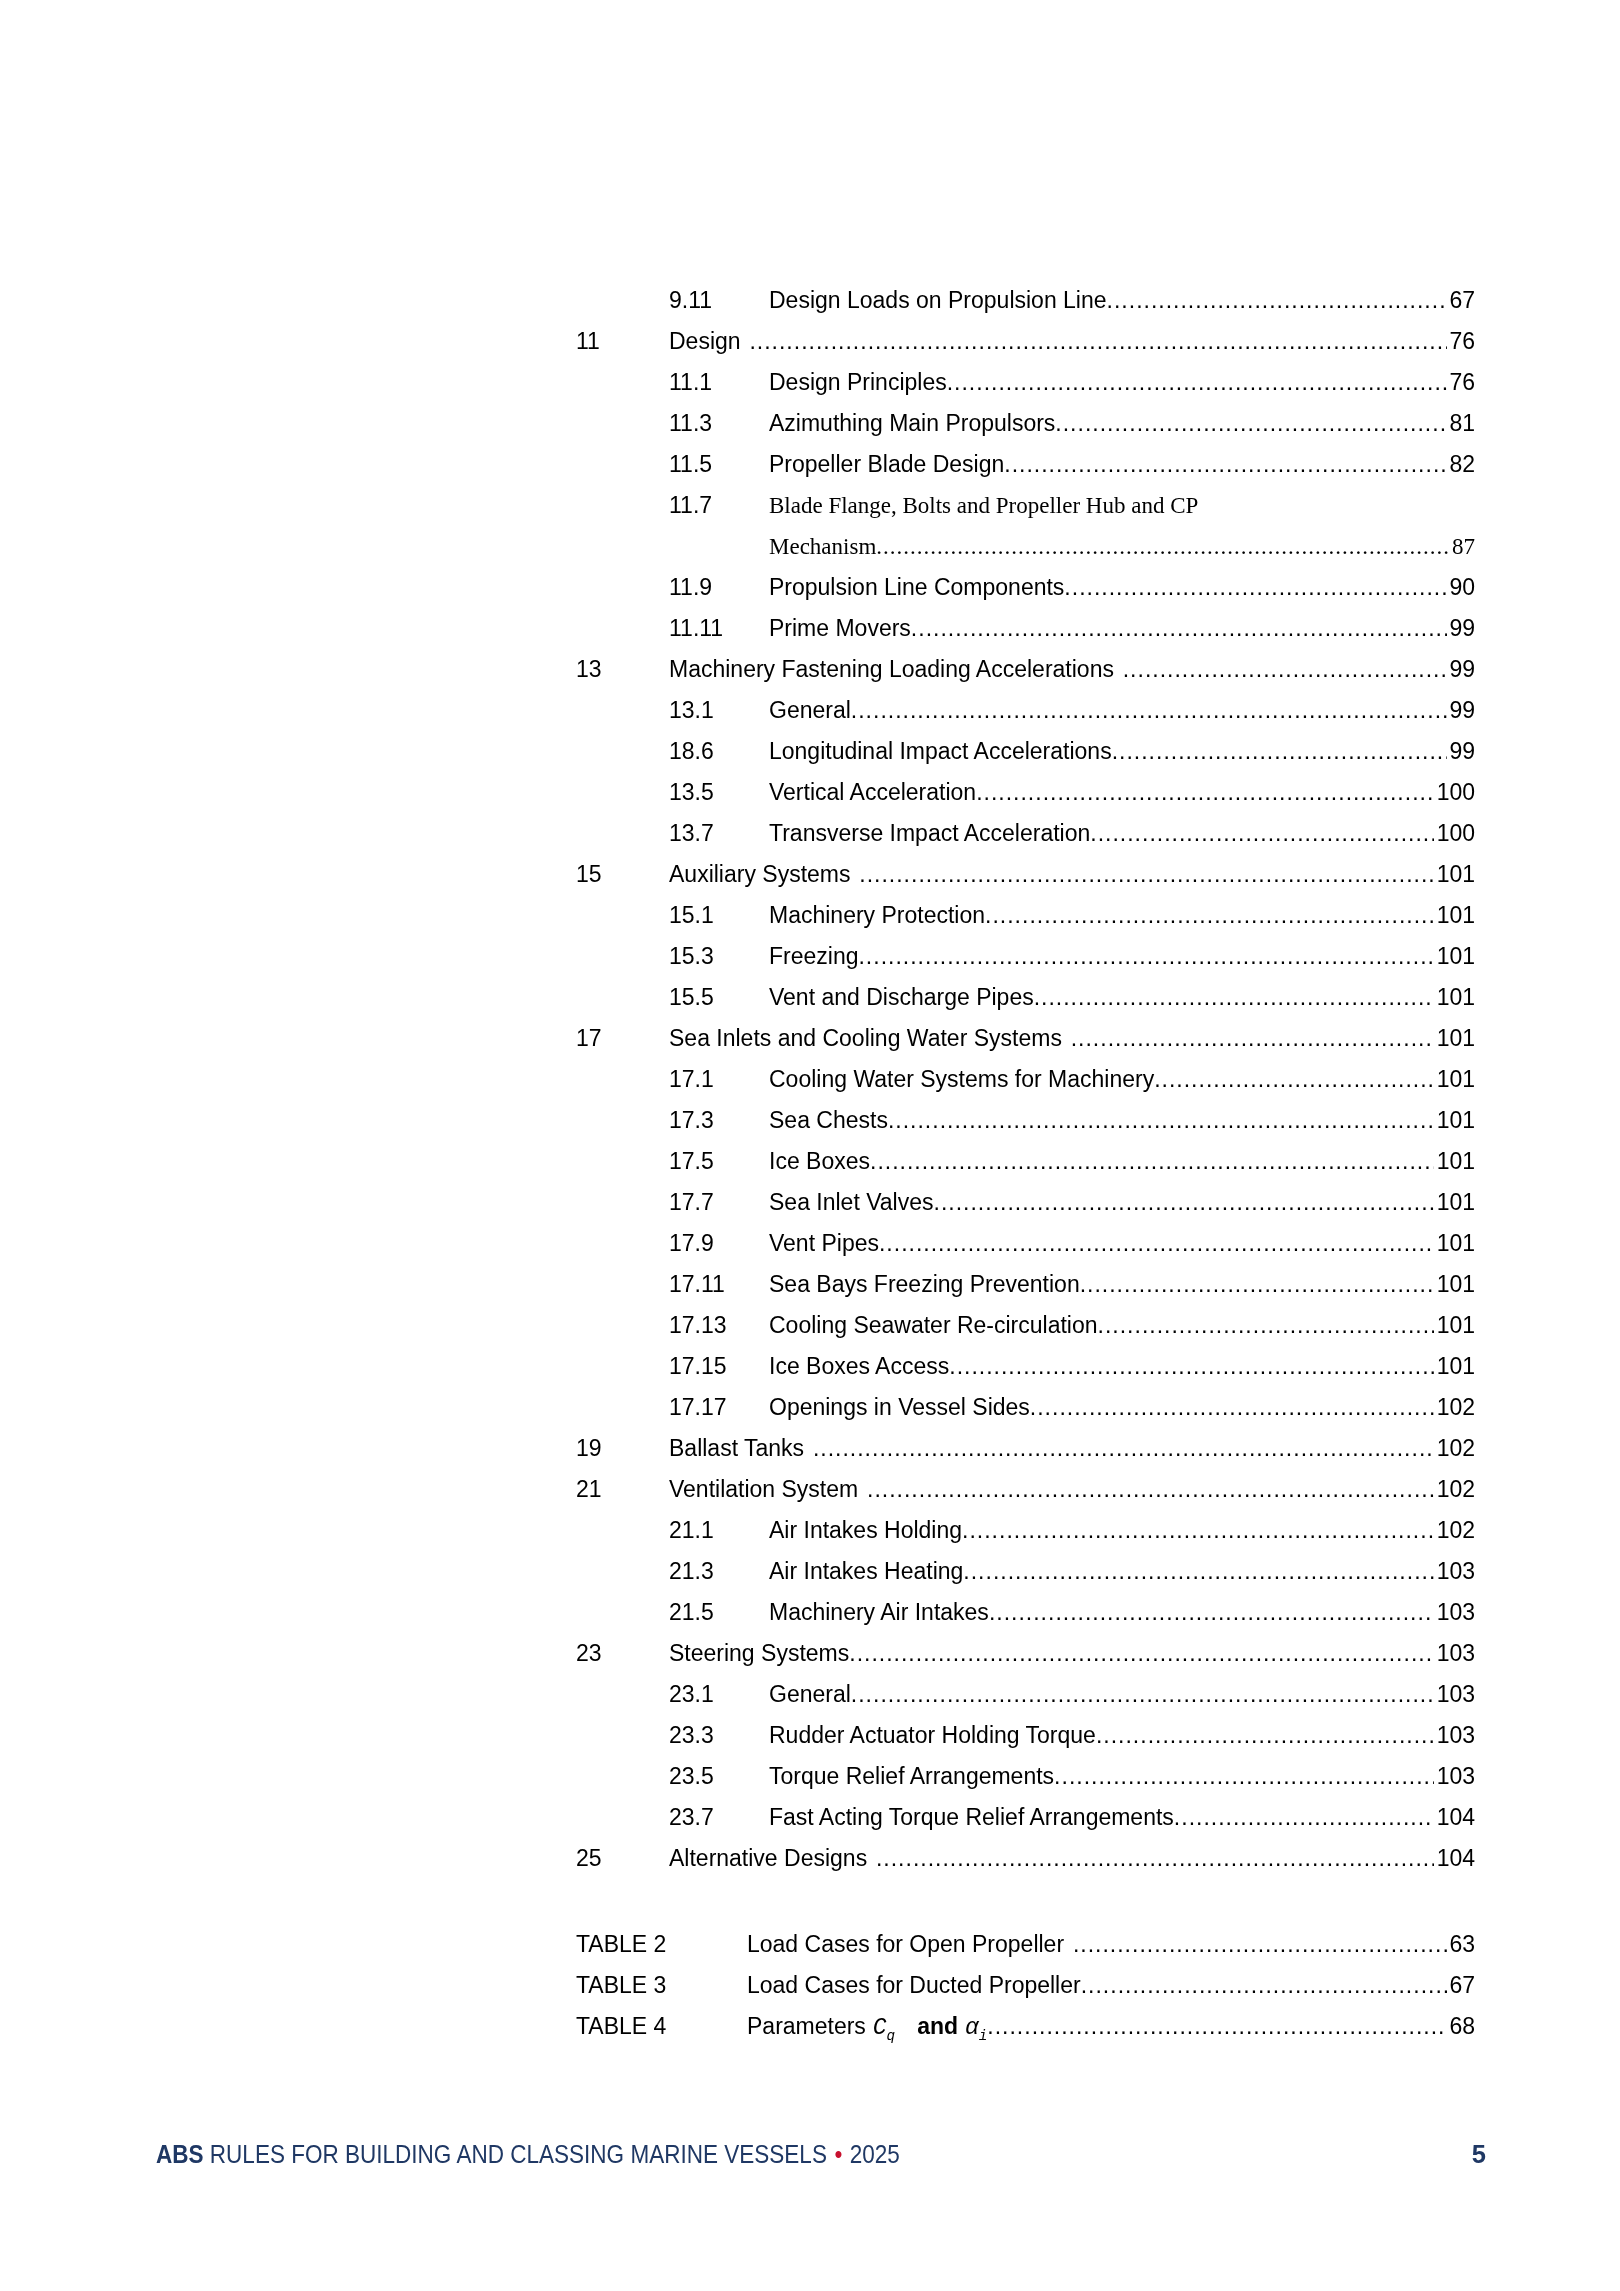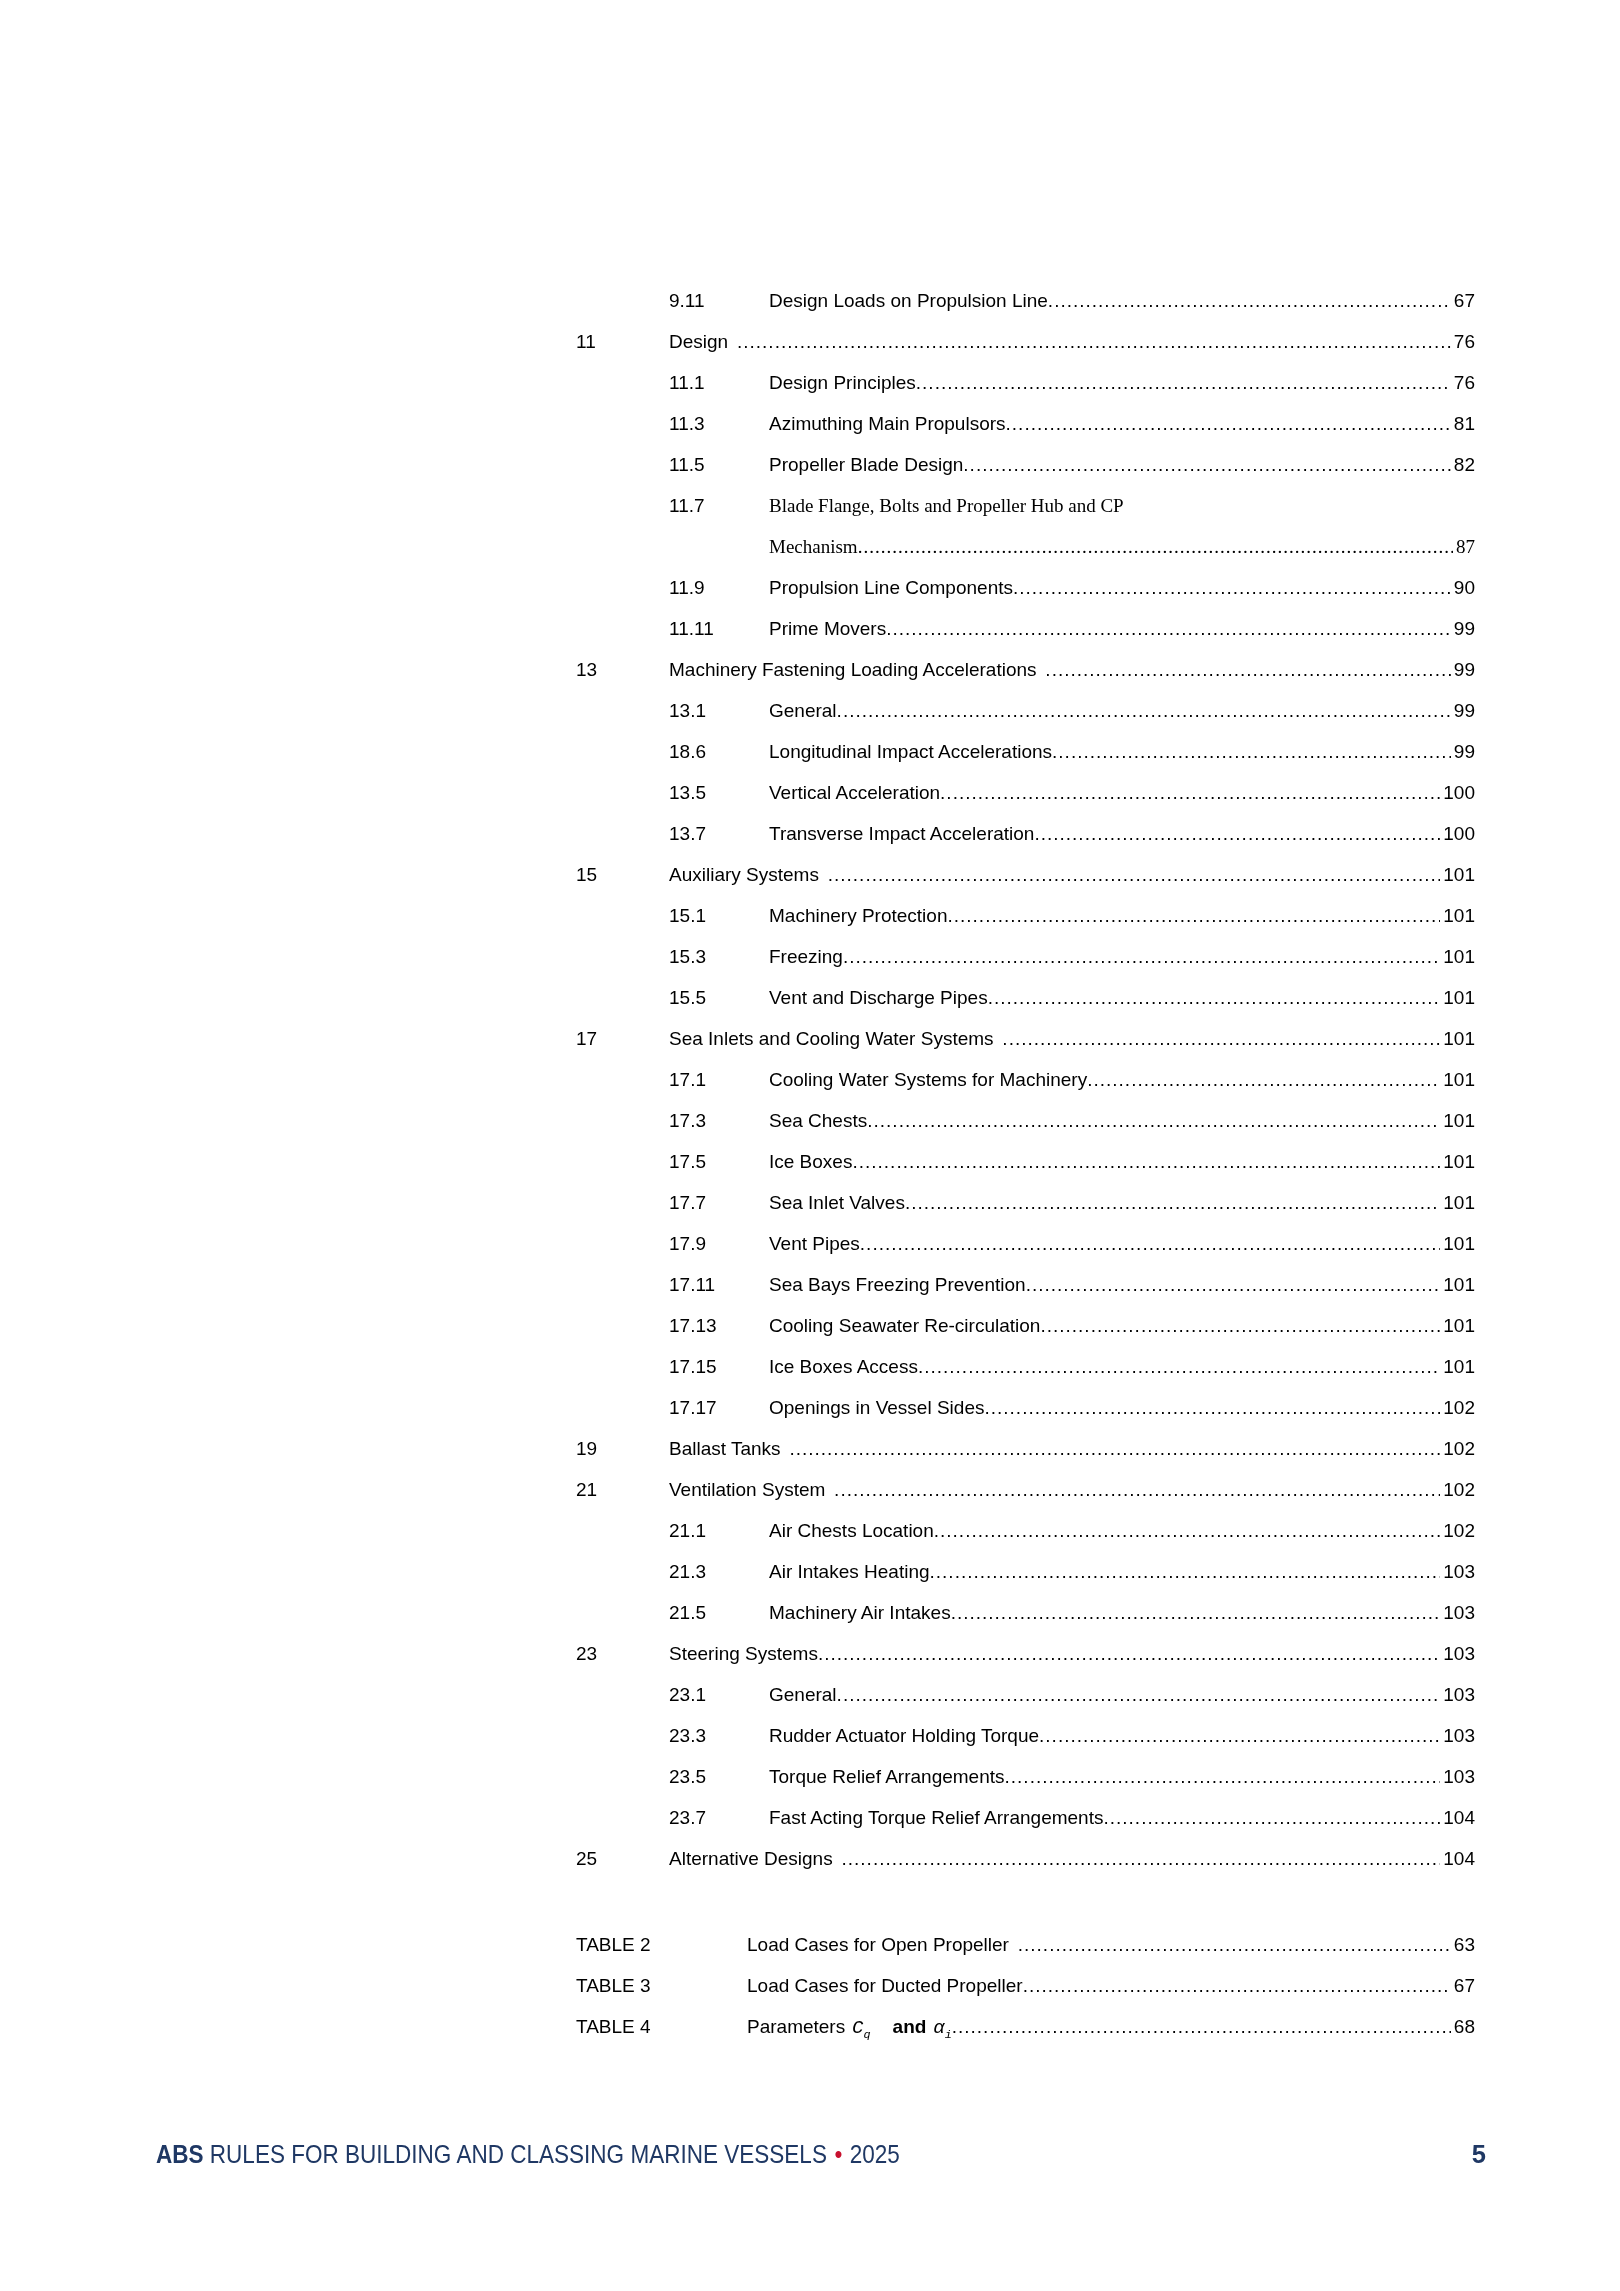--- a/index.html
+++ b/index.html
@@ -10,21 +10,21 @@
     background: #ffffff;
     font-family: "Liberation Sans", "DejaVu Sans", sans-serif;
     color: #000000;
     overflow: hidden;
   }
   .toc {
     position: absolute;
     left: 576px;
     top: 280px;
     width: 899px;
-    font-size: 19px;
+    font-size: 23px;
   }
   .row {
     display: flex;
     align-items: baseline;
     line-height: 41px;
     white-space: nowrap;
   }
   .c1 { flex: 0 0 93px; }
   .c2 { flex: 0 0 100px; }
   .tlabel { flex: 0 0 171px; }
@@ -308,21 +308,21 @@
     <div class="row">
         <span class="c1">21</span>
         <span class="t sp">Ventilation System</span>
         <span class="dots"></span>
         <span class="pg">102</span>
       </div>
 
     <div class="row">
         <span class="c1"></span>
         <span class="c2">21.1</span>
-        <span class="t">Air Chests Location</span>
+        <span class="t">Air Intakes Holding</span>
         <span class="dots"></span>
         <span class="pg">102</span>
       </div>
 
     <div class="row">
         <span class="c1"></span>
         <span class="c2">21.3</span>
         <span class="t">Air Intakes Heating</span>
         <span class="dots"></span>
         <span class="pg">103</span>

